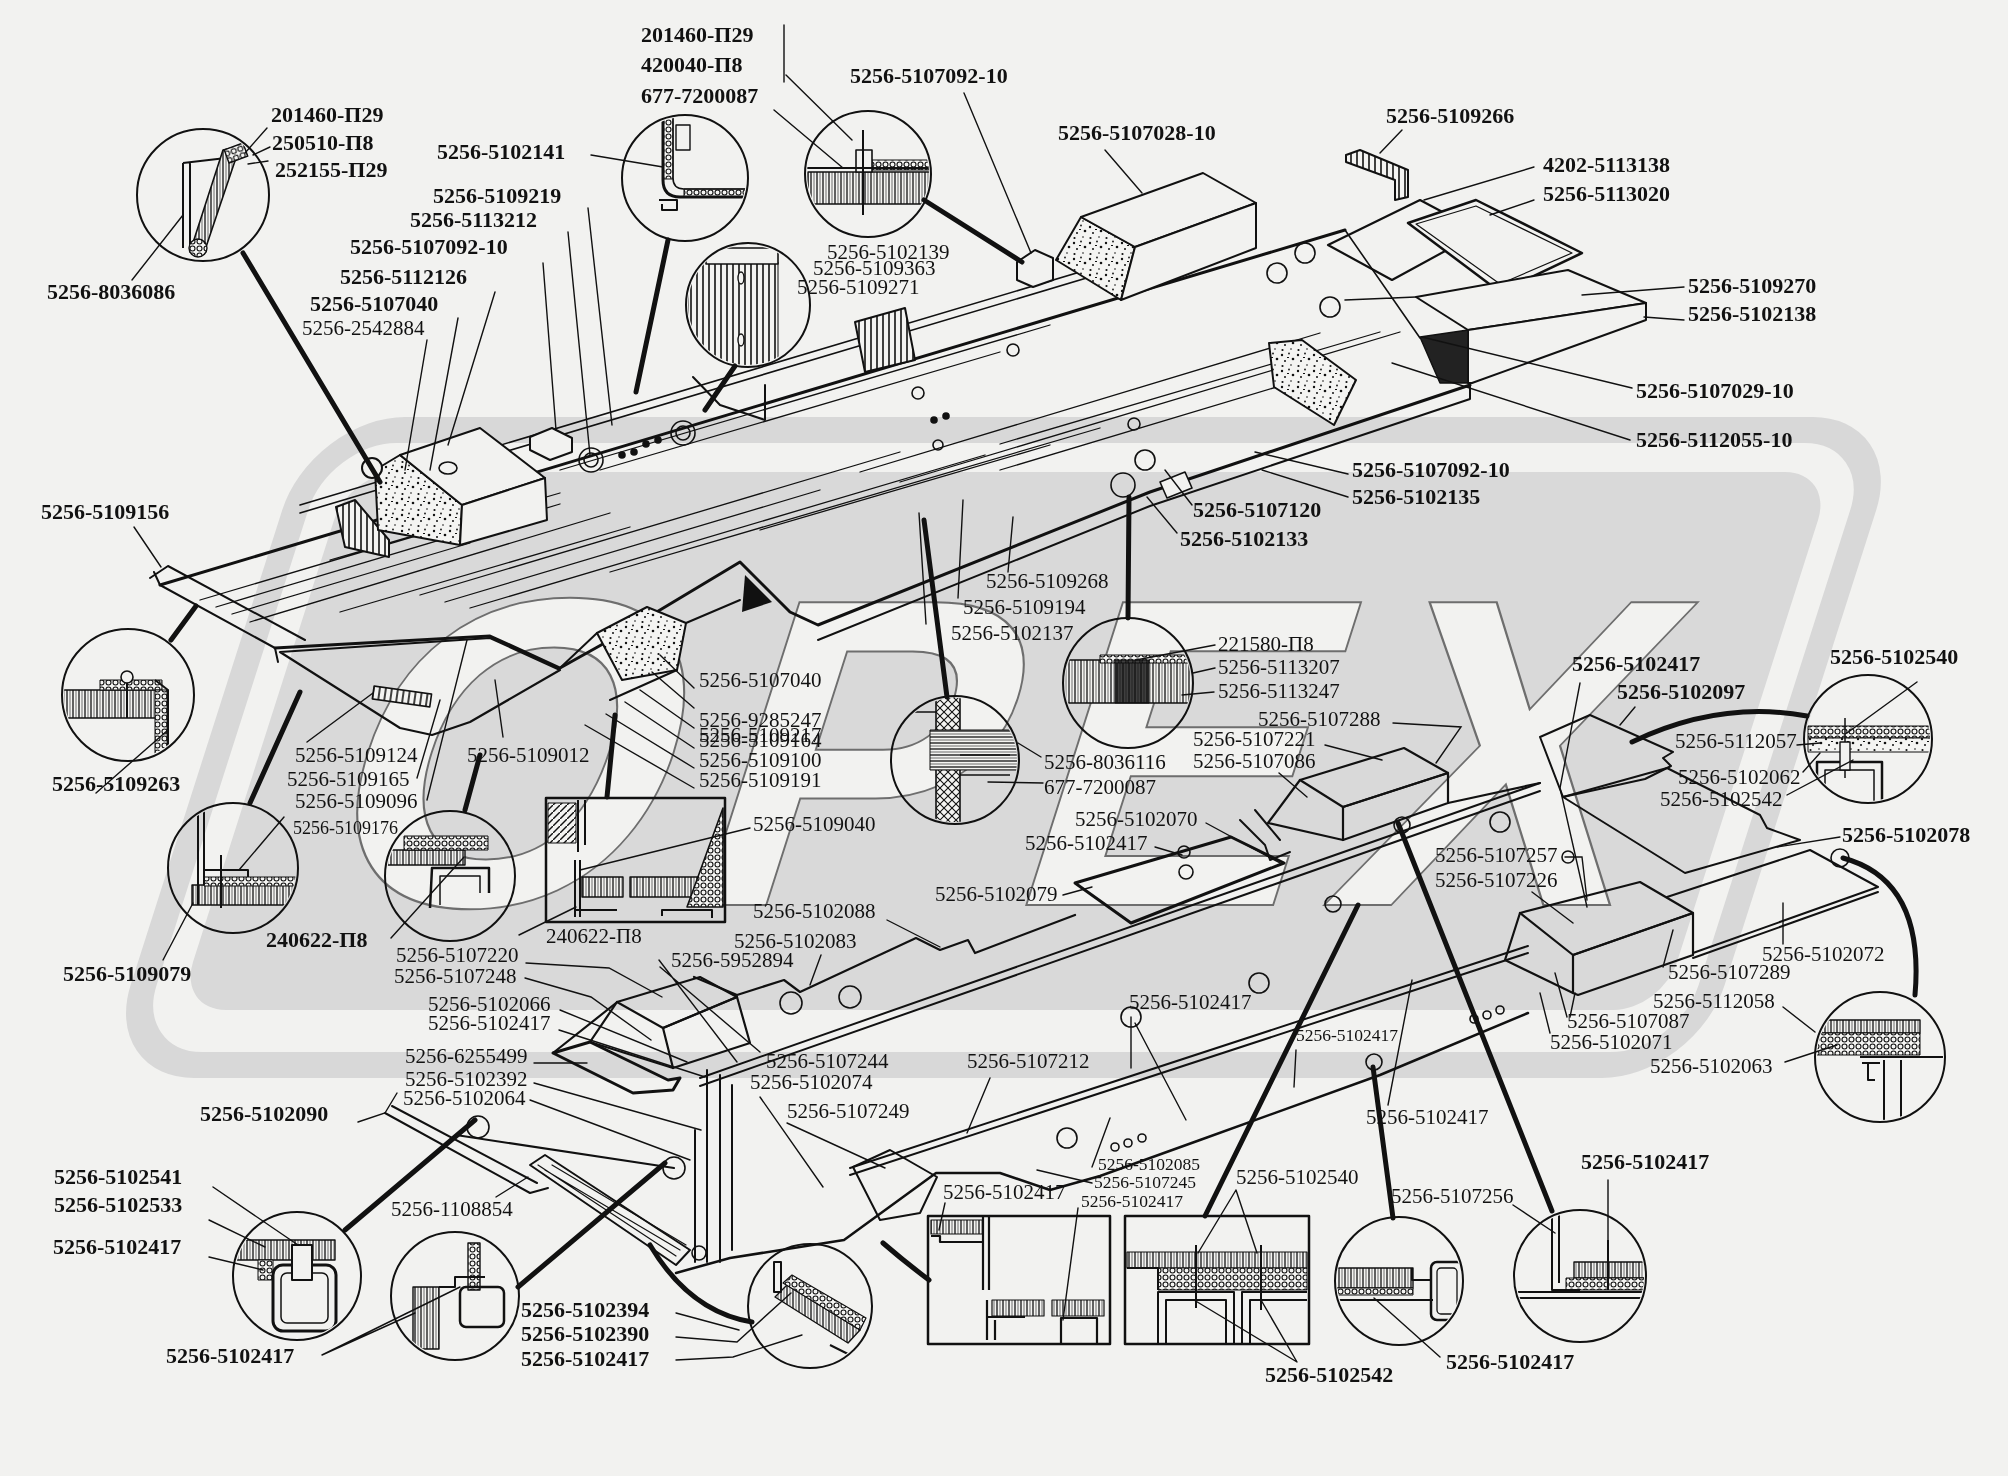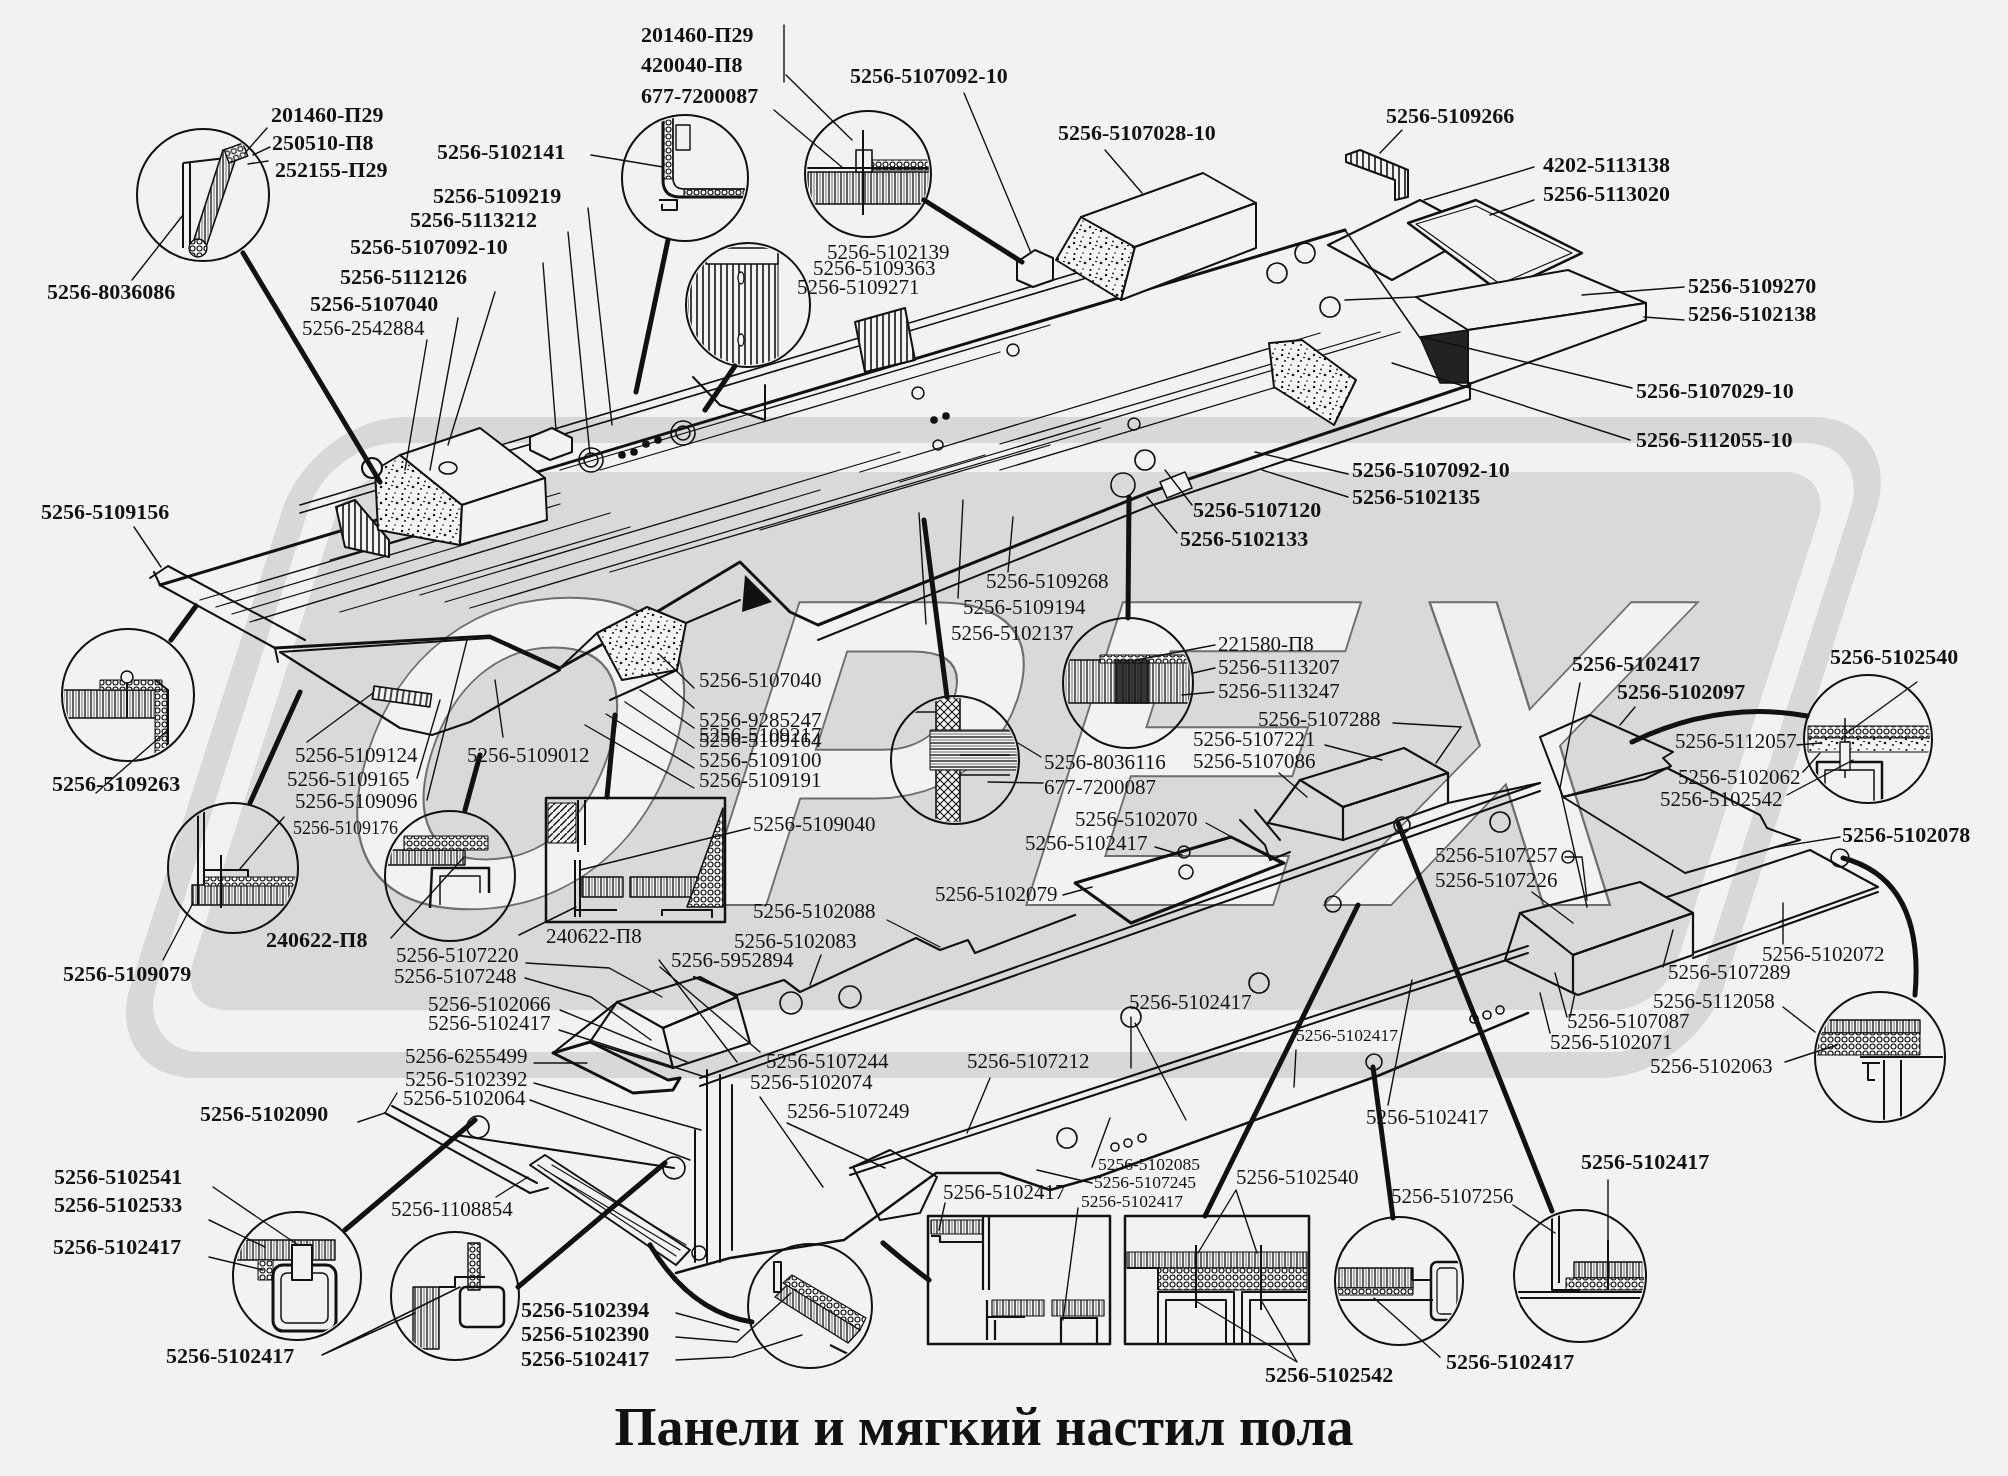--- a/index.html
+++ b/index.html
@@ -529,15 +529,14 @@
   <div class="lb" style="left:521px;top:1323px">5256-5102390</div>
   <div class="lb" style="left:521px;top:1348px">5256-5102417</div>
   <div class="lm" style="left:943px;top:1182px">5256-5102417</div>
   <div class="lm" style="left:1236px;top:1167px">5256-5102540</div>
   <div class="lb" style="left:1265px;top:1364px">5256-5102542</div>
   <div class="lm" style="left:1391px;top:1186px">5256-5107256</div>
   <div class="lb" style="left:1446px;top:1351px">5256-5102417</div>
   <div class="lb" style="left:1581px;top:1151px">5256-5102417</div>
 </div>
 
-<div class="title">Панели и мягкий настил пола</div>
 
 </div>
 
 </body></html>

